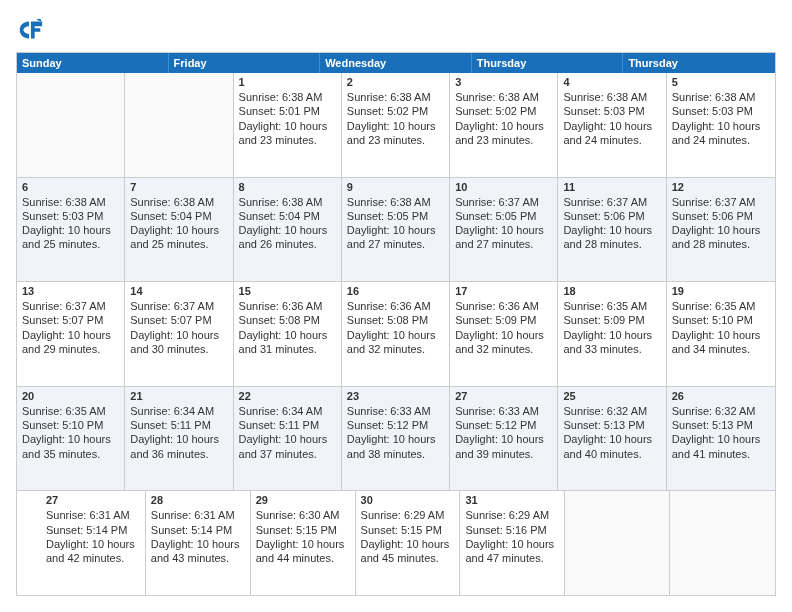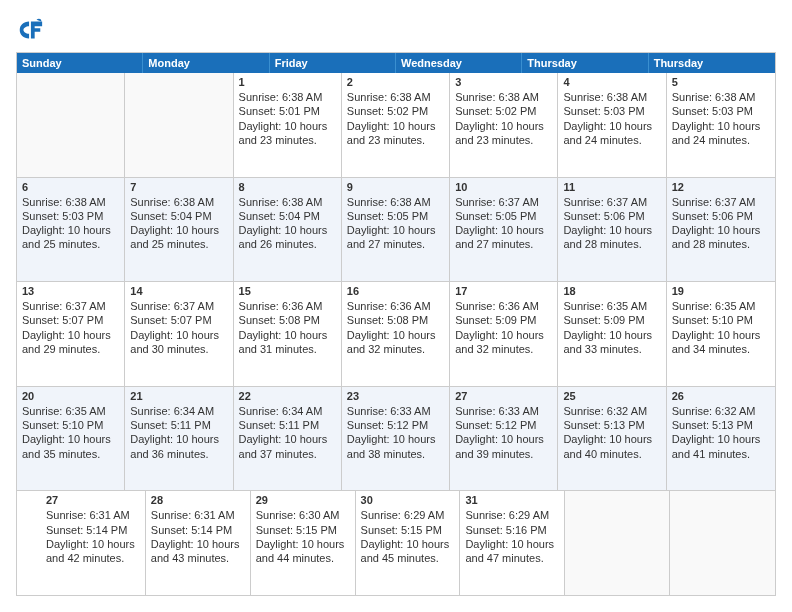--- a/index.html
+++ b/index.html
@@ -45,21 +45,21 @@
       color: #555;
     }
     .calendar {
       flex: 1;
       display: flex;
       flex-direction: column;
       border: 1px solid #ccc;
     }
     .cal-header {
       display: grid;
-      grid-template-columns: repeat(6, 1fr);
+      grid-template-columns: repeat(5, 1fr);
       background: #1a6fba;
     }
     .cal-header-cell {
       color: #fff;
       font-size: 11px;
       font-weight: bold;
       padding: 4px 5px;
       text-align: left;
       border-right: 1px solid #3a8fd0;
     }
@@ -119,21 +119,20 @@
     </div>
     <div class="title-section">
       <div class="month-year"></div>
       <div class="location"></div>
     </div>
   </div>
 
   <div class="calendar">
     <div class="cal-header">
     <div class="cal-header-cell">Sunday</div>
-        <div class="cal-header-cell">Monday</div>
         <div class="cal-header-cell">Friday</div>
         <div class="cal-header-cell">Wednesday</div>
         <div class="cal-header-cell">Thursday</div>
         <div class="cal-header-cell">Thursday</div>
       </div>
     <div class="cal-body">
     <div class="cal-row">
           <div class="cal-cell empty"></div>
           <div class="cal-cell empty"></div>
           <div class="cal-cell">

